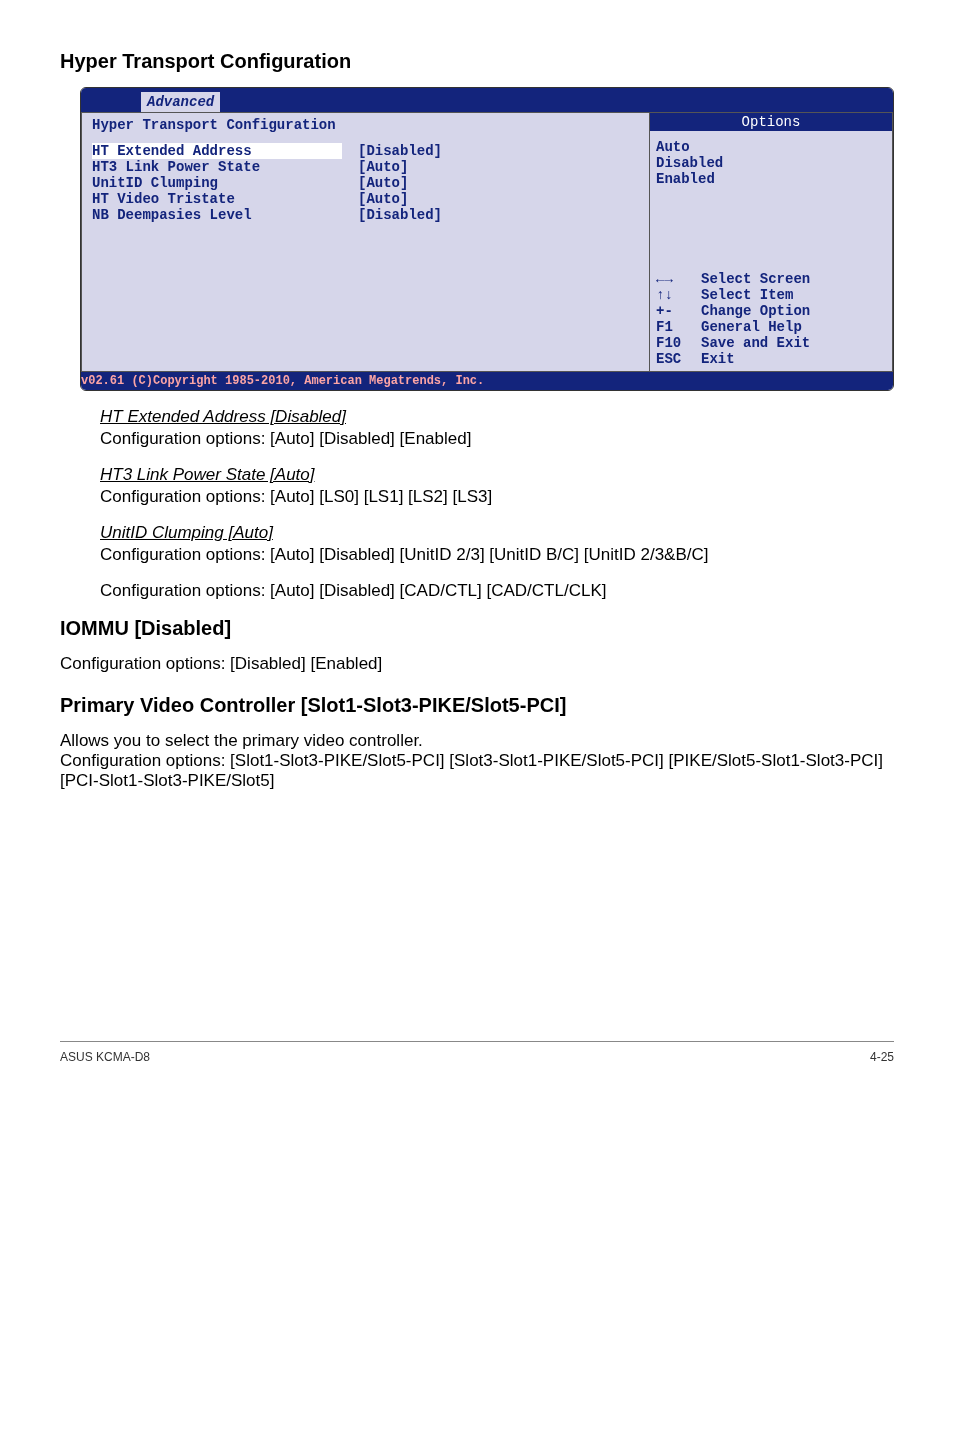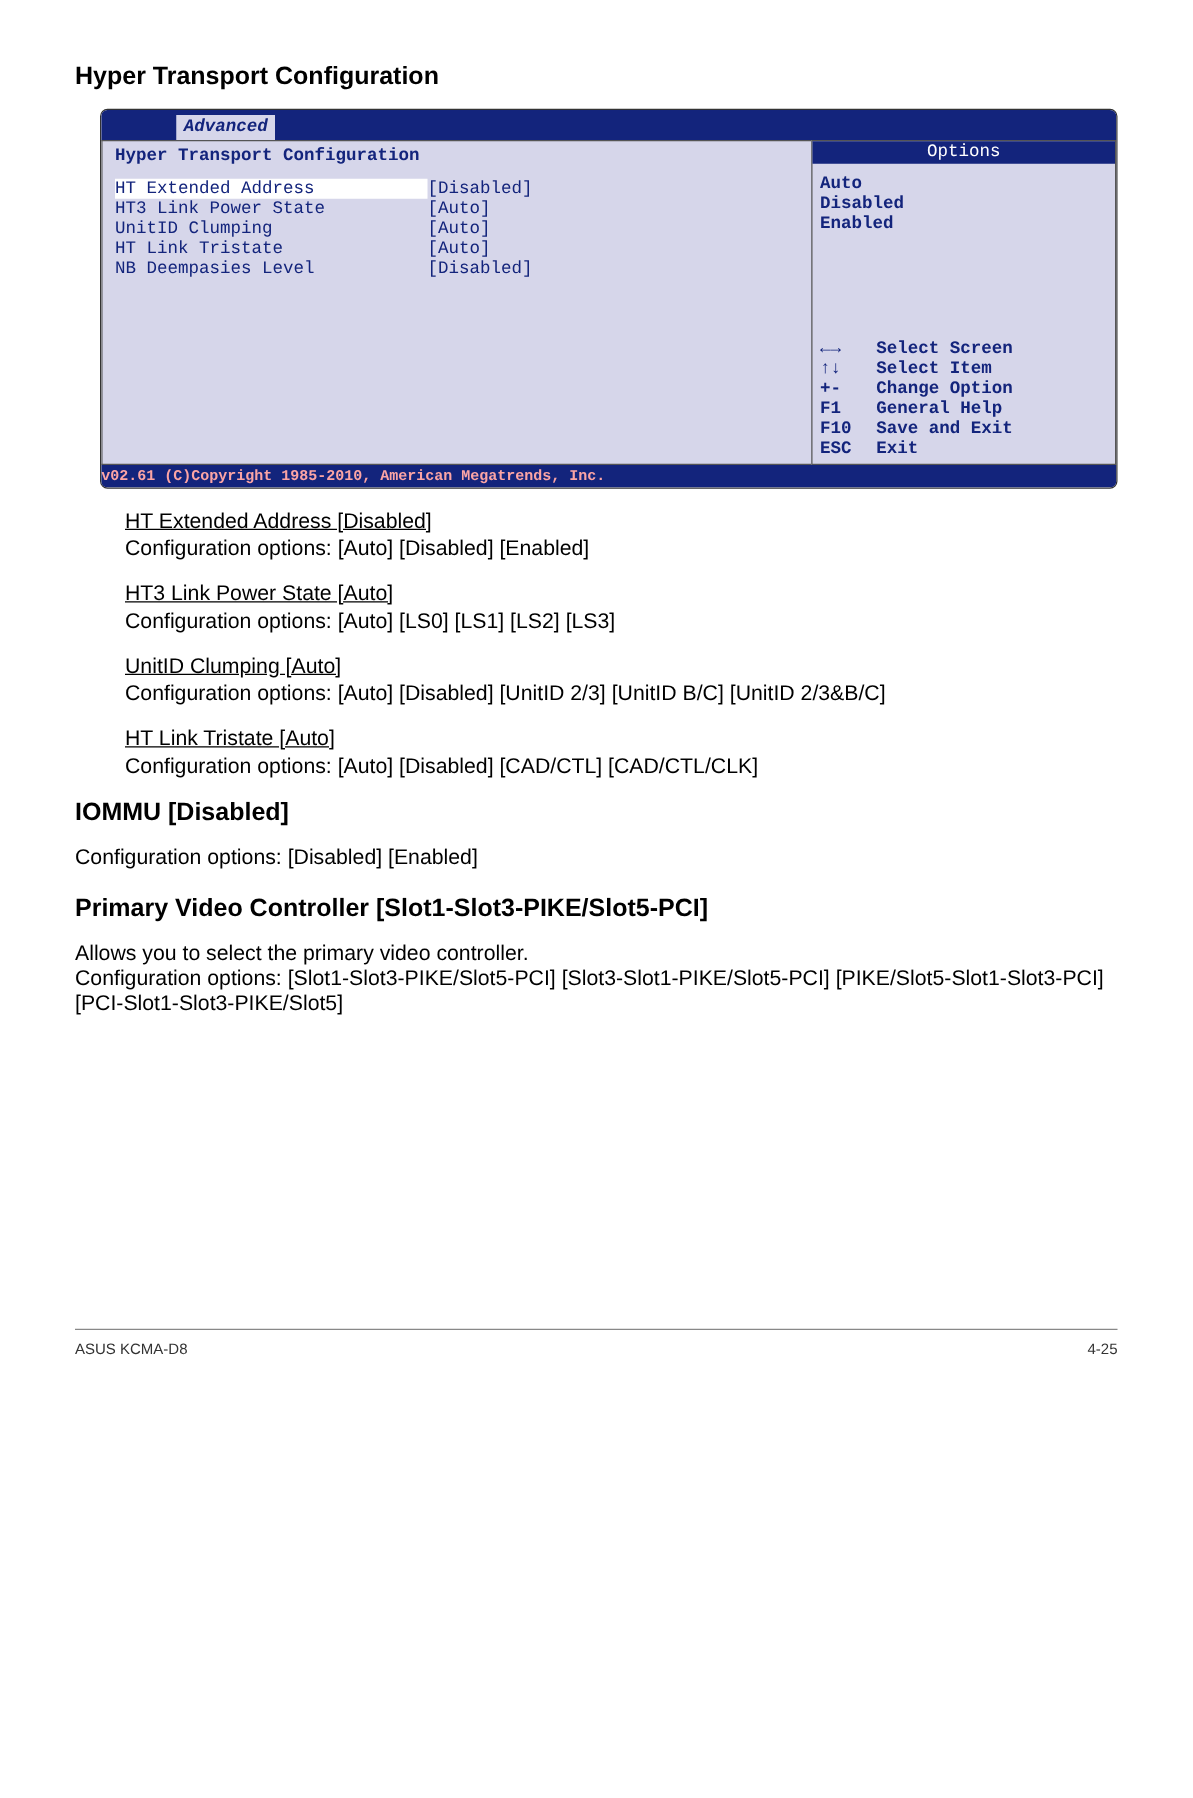--- a/index.html
+++ b/index.html
@@ -69,40 +69,42 @@
     background: #13247c;
     color: #fff;
     text-align: center;
     font-weight: normal;
     padding: 1px 0;
     margin: -4px -6px 8px -6px;
   }
   .bios-field {
     display: flex;
     color: #13247c;
-    font-weight: normal;
+    font-weight: bold;
+    gap: 16px;
   }
   .bios-field .key { flex: 0 0 250px; }
   .bios-field .val { }
   .bios-field.highlight .key { background: #fff; }
   .bios-opt { color: #13247c; font-weight: bold; }
   .bios-nav { margin-top: auto; color: #13247c; font-weight: bold; }
   .bios-nav .row { display: flex; }
   .bios-nav .k { flex: 0 0 45px; }
   .bios-footer {
     background: #13247c;
     color: #fca5a5;
     font-family: "Courier New", monospace;
     font-weight: bold;
     font-size: 12px;
     text-align: left;
     padding: 2px 0;
   }
   .body-block { margin: 16px 0 16px 40px; }
   .item-title {
+    font-style: italic;
     text-decoration: underline;
     font-size: 17px;
   }
   .item-text {
     font-size: 17px;
     margin-top: 2px;
   }
   .footer {
     display: flex;
     justify-content: space-between;
@@ -135,21 +137,21 @@
         </div>
         <div class="bios-field">
           <span class="key">HT3 Link Power State</span>
           <span class="val">[Auto]</span>
         </div>
         <div class="bios-field">
           <span class="key">UnitID Clumping</span>
           <span class="val">[Auto]</span>
         </div>
         <div class="bios-field">
-          <span class="key">HT Link Tristate</span>
+          <span class="key">HT Video Tristate</span>
           <span class="val">[Auto]</span>
         </div>
         <div class="bios-field">
           <span class="key">NB Deempasies Level</span>
           <span class="val">[Disabled]</span>
         </div>
       </div>
       <div class="bios-right">
         <div class="bios-options-label">Options</div>
         <div class="bios-opt">Auto</div>
@@ -192,21 +194,20 @@
   </div>
   <div class="body-block">
     <div class="item-title">HT3 Link Power State [Auto]</div>
     <div class="item-text">Configuration options: [Auto] [LS0] [LS1] [LS2] [LS3]</div>
   </div>
   <div class="body-block">
     <div class="item-title">UnitID Clumping [Auto]</div>
     <div class="item-text">Configuration options: [Auto] [Disabled] [UnitID 2/3] [UnitID B/C] [UnitID 2/3&amp;B/C]</div>
   </div>
   <div class="body-block">
-    <div class="item-title">HT Link Tristate [Auto]</div>
     <div class="item-text">Configuration options: [Auto] [Disabled] [CAD/CTL] [CAD/CTL/CLK]</div>
   </div>
   <div class="body-block">
   </div>
 
   <h2 class="section" style="margin-top:10px">IOMMU [Disabled]</h2>
   <div class="item-text" style="margin-left:0">Configuration options: [Disabled] [Enabled]</div>
 
   <h2 class="section" style="margin-top:20px">Primary Video Controller [Slot1-Slot3-PIKE/Slot5-PCI]</h2>
   <div class="item-text" style="margin-left:0; white-space:pre-line">Allows you to select the primary video controller.

